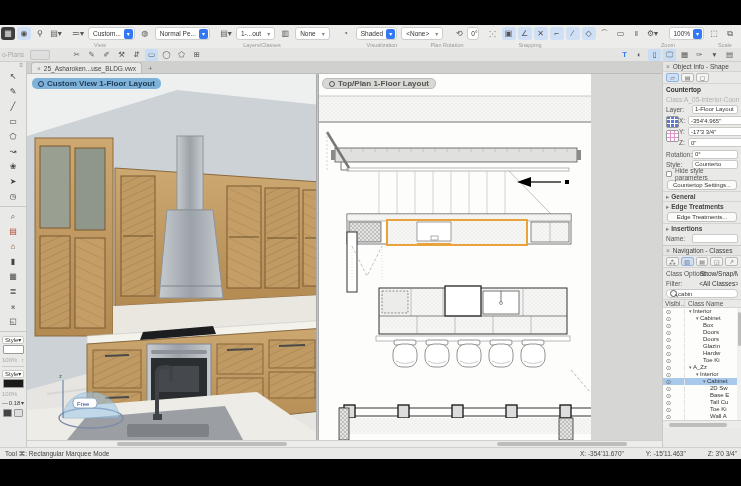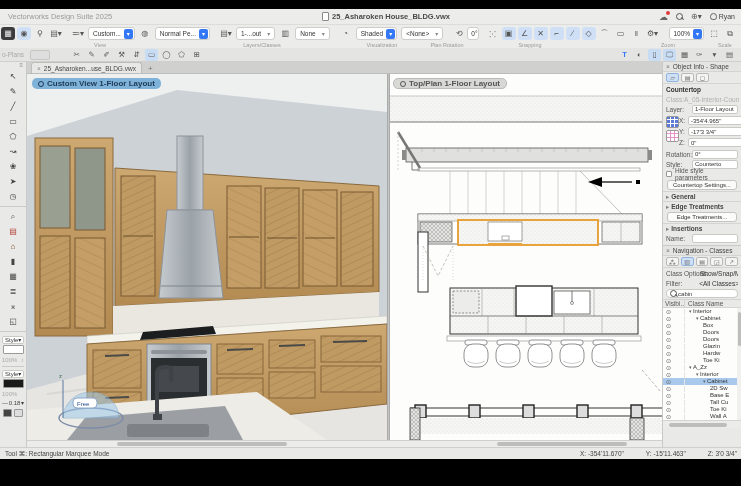--- a/index.html
+++ b/index.html
@@ -59,21 +59,21 @@
   .attr .mini i{width:9px;height:8px;border:1px solid #999;background:#444;border-radius:1px}
   .attr .mini i+i{background:#ddd}
 
   
   .docarea{position:absolute;top:62px;left:27px;width:635px;height:385px;background:#d6d6d4}
   .tabbar{height:12px;background:#d0d0ce;border-bottom:1px solid #bdbdbb;display:flex;align-items:flex-end}
   .doctab{height:11px;background:#e8e8e6;border:1px solid #bdbdbb;border-bottom:none;border-radius:3px 3px 0 0;display:flex;align-items:center;padding:0 5px;font-size:6.5px;color:#444;margin-left:4px}
   .doctab .x{margin-right:3px;color:#888}
   .plus{margin-left:6px;color:#777;font-size:8px}
   .vports{position:relative;height:366px;display:flex}
-  .vp3d{position:relative;width:360px;height:366px;overflow:hidden;background:#d946ef}
+  .vp3d{position:relative;width:289px;height:366px;overflow:hidden;background:#d946ef}
   .vsplit{width:3px;background:#c4c4c2;border-left:1px solid #aaa;border-right:1px solid #aaa}
   .vplan{position:relative;width:272px;height:366px;background:#0f766e;overflow:hidden}
   .vlabel{position:absolute;top:4px;left:5px;z-index:5;display:flex;align-items:center;height:11px;border-radius:5px;padding:0 6px;font-size:8px;font-weight:bold}
   .vlabel .o{width:6px;height:6px;border:1px solid currentColor;border-radius:50%;margin-right:3px}
   .vlabel.blue{background:#7fb2d9;color:#1d3a55}
   .vlabel.gray{background:#d8d8d4;color:#555;border:1px solid #bbb}
   .hscroll{height:7px;background:#ececea;border-top:1px solid #cfcfcd;position:relative}
   .hthumb{position:absolute;top:1px;height:4px;border-radius:2px;background:#bdbdbb}
 
   
@@ -129,36 +129,20 @@
   .coords{position:absolute;right:4px;display:flex;gap:22px}
   .botblack{position:absolute;top:459px;left:0;width:741px;height:27px;background:#000}
   .topblack{position:absolute;top:0;left:0;width:741px;height:9px;background:#000}
 </style>
 </head>
 <body>
 
 <div class="screen">
   <div class="topblack"></div>
 
-  <div class="titlebar">
-    <span class="app-title">Vectorworks Design Suite 2025</span>
-    <span class="doc-title">
-      <span class="page-ic"></span>
-      <span>25_Asharoken House_BLDG.vwx</span>
-    </span>
-    <span class="tb-right">
-      <span class="cloud-ic">☁<i></i></span>
-      <span class="mag"></span>
-      <span class="globe">⊕▾</span>
-      <span class="avatar">
-          <b></b>
-          <span>Ryan</span>
-        </span>
-    </span>
-  </div>
 
   <div class="row1">
     <span class="tbtn dark">▦</span>
     <span class="tbtn pressed">◉</span>
     <span class="tbtn">⚲</span>
     <span class="tbtn">▤▾</span>
     <span class="gsep"></span>
     <span class="tbtn">≕▾</span>
     <span class="dd blue">
         <span>Custom...</span>

